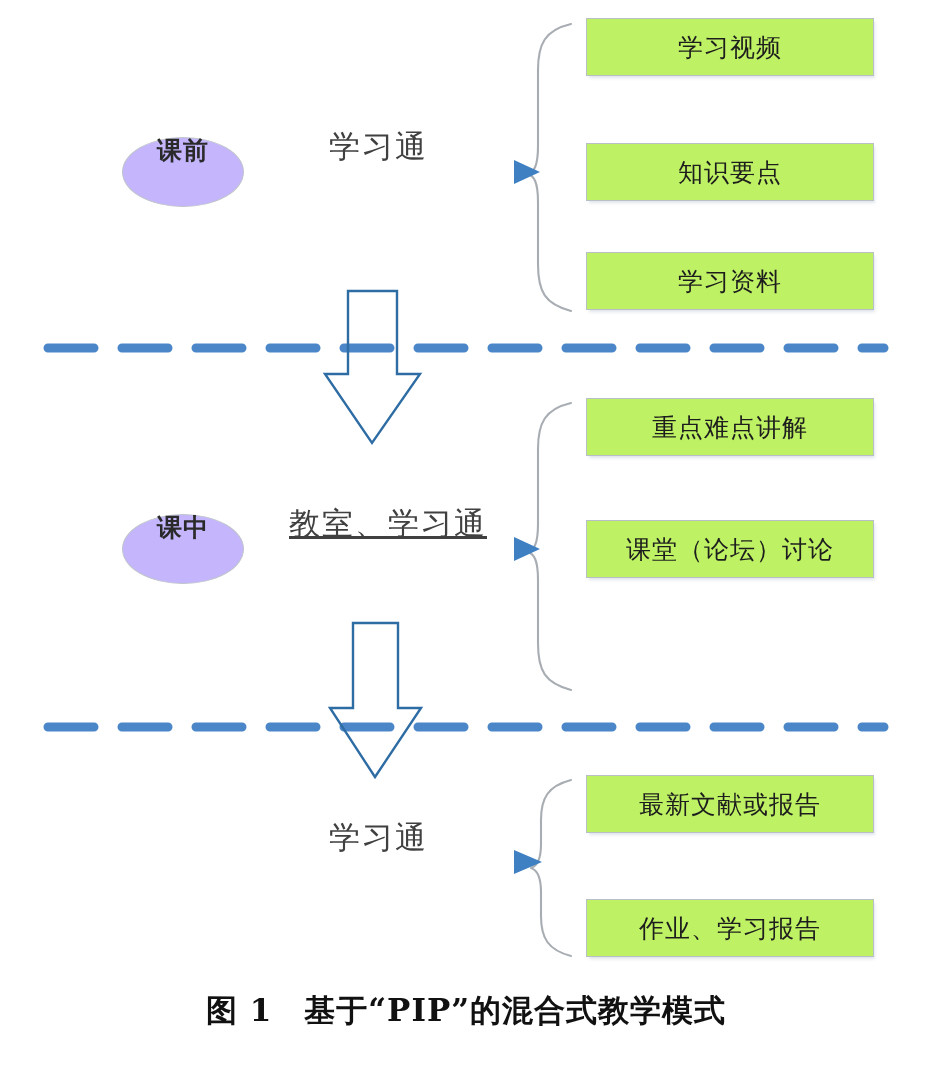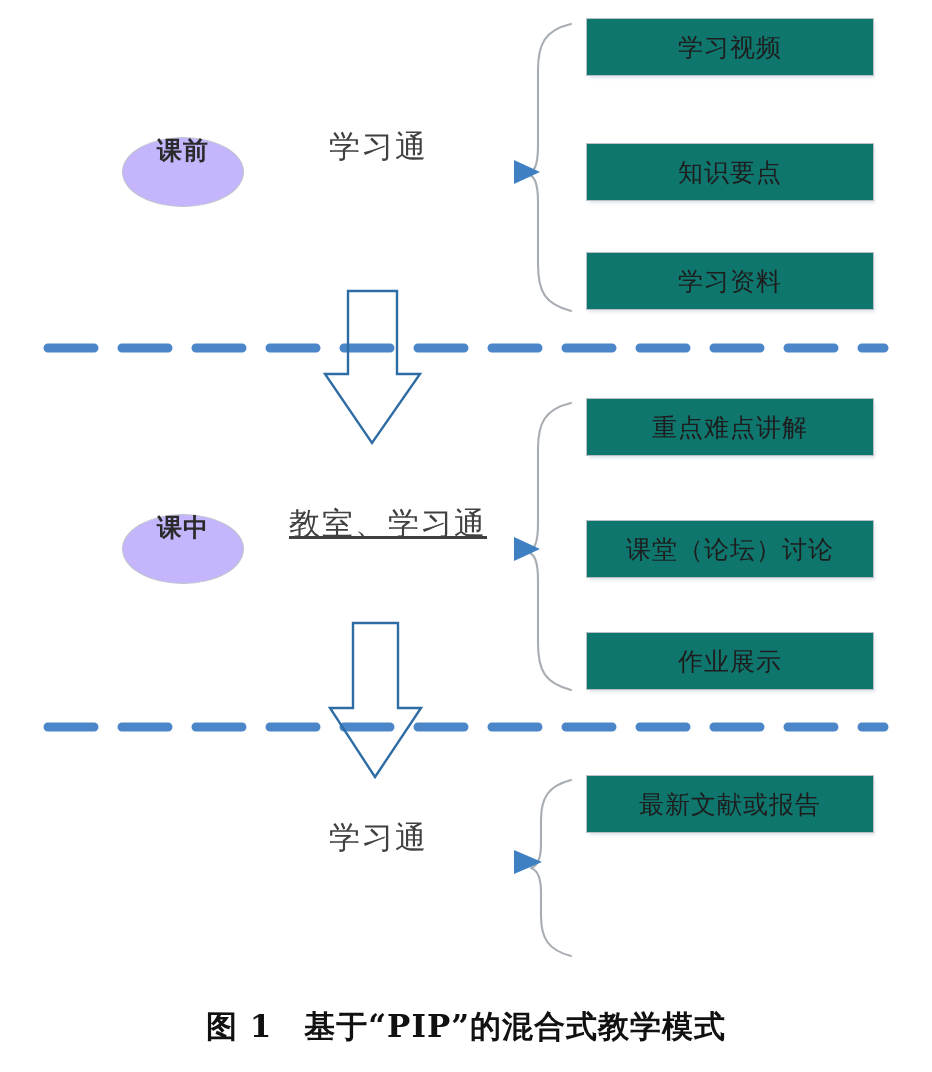--- a/index.html
+++ b/index.html
@@ -63,21 +63,21 @@
     letter-spacing: 2px;
     line-height: 1;
   }
 
   
   .content-box {
     position: absolute;
     width: 288px;
     height: 58px;
     border: 1.5px solid #b9bfc6;
-    background: #0f766e;
+    background: #bef264;
     box-sizing: border-box;
     display: flex;
     align-items: center;
     justify-content: center;
     box-shadow: 2px 3px 3px -1px rgba(150,165,185,0.30);
   }
   .content-box-label {
     font-family: "DejaVu Serif", "Liberation Serif", serif;
     font-size: 25px;
     color: #1d1d1d;
@@ -92,21 +92,20 @@
     left: 0;
     top: 990px;
     width: 932px;
     text-align: center;
     font-family: "DejaVu Serif", "Liberation Serif", serif;
     font-size: 31px;
     font-weight: bold;
     color: #111111;
     letter-spacing: 1px;
     white-space: nowrap;
-    margin-top: 16px;
   }
 </style>
 </head>
 <body>
 
 <div id="diagram-root">
 
   <svg id="art" viewBox="0 0 932 1072" width="932" height="1072" xmlns="http://www.w3.org/2000/svg">
 
     <defs>
@@ -193,25 +192,25 @@
     <span class="phase-label">课中</span>
   </div>
   <div class="edge-label" style="left:289px; top:508px;text-decoration:underline;">教室、学习通</div>
 
   <div class="content-box" style="left:586px; top:398px;align-items:center;">
     <span class="content-box-label">重点难点讲解</span>
   </div>
   <div class="content-box" style="left:586px; top:520px;align-items:center;">
     <span class="content-box-label">课堂（论坛）讨论</span>
   </div>
-  <div class="content-box" style="left:586px; top:632px;">
-    <span class="content-box-label">作业展示</span>
-  </div>
 
   <div class="edge-label" style="left:329px; top:822px;">学习通</div>
 
   <div class="content-box" style="left:586px; top:775px;align-items:center;">
     <span class="content-box-label">最新文献或报告</span>
   </div>
+  <div class="content-box" style="left:586px; top:899px;">
+    <span class="content-box-label">作业、学习报告</span>
+  </div>
 
   <div id="figure-caption">图 1　基于“PIP”的混合式教学模式</div>
 
 </div>
 
 </body></html>

